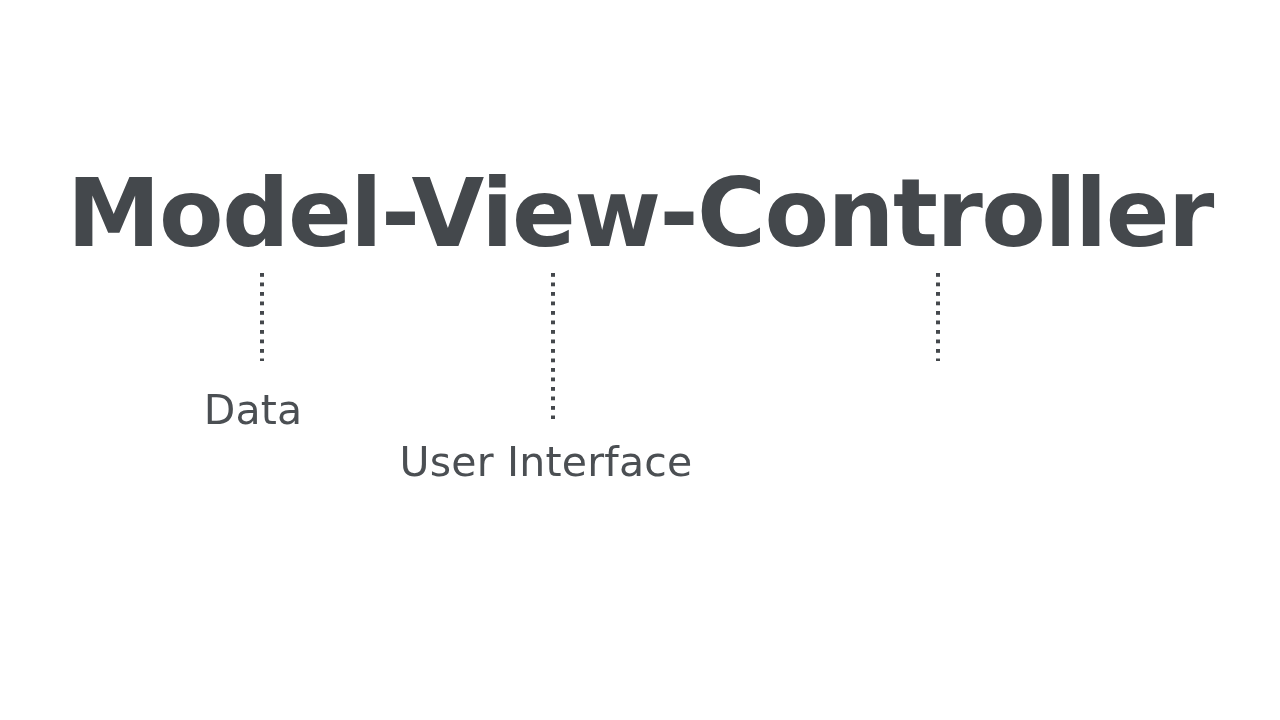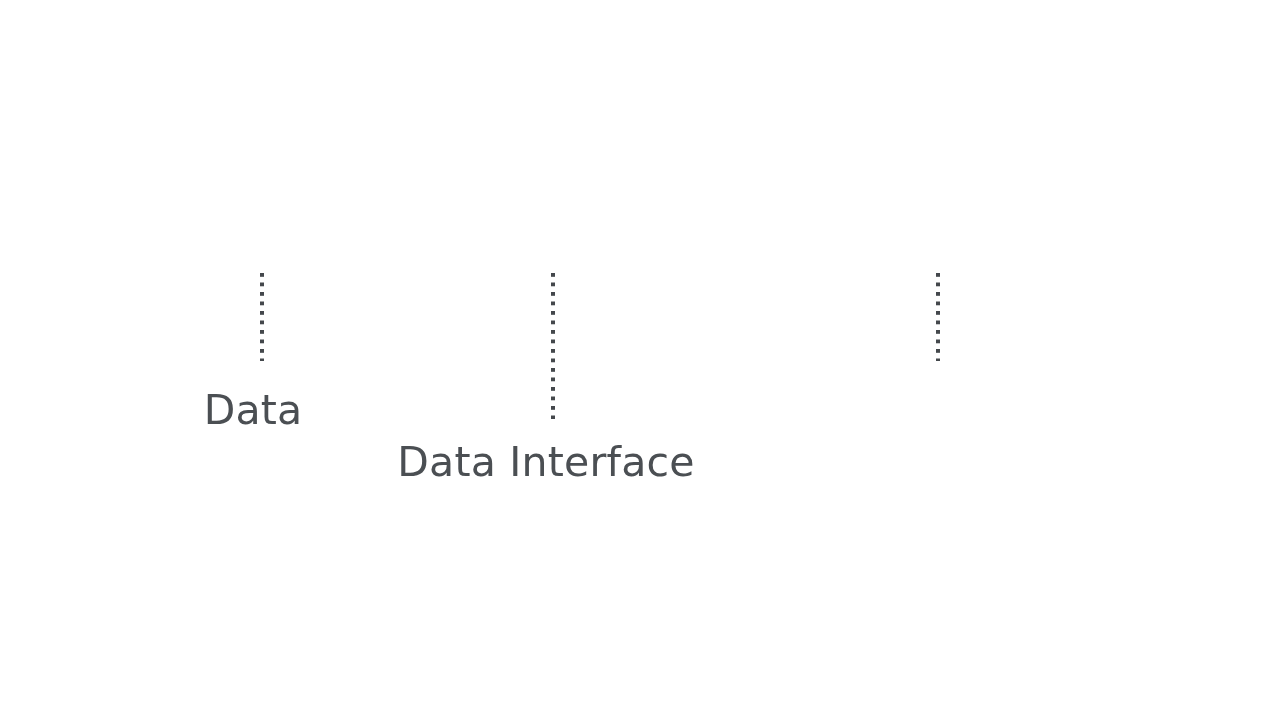--- a/index.html
+++ b/index.html
@@ -90,25 +90,26 @@
   #label-coordinator {
     left: 927px;
     top: 386px;
   }
 </style>
 </head>
 <body>
 
 <div id="slide">
 
+  <div id="title">Model-View-Controller</div>
 
   <div class="leader" id="leader-model"></div>
 
   <div class="leader" id="leader-view"></div>
 
   <div class="leader" id="leader-controller"></div>
 
   <div class="annotation" id="label-data">Data</div>
 
-  <div class="annotation" id="label-user-interface">Data Interface</div>
+  <div class="annotation" id="label-user-interface">User Interface</div>
 
 
 </div>
 
 </body></html>

